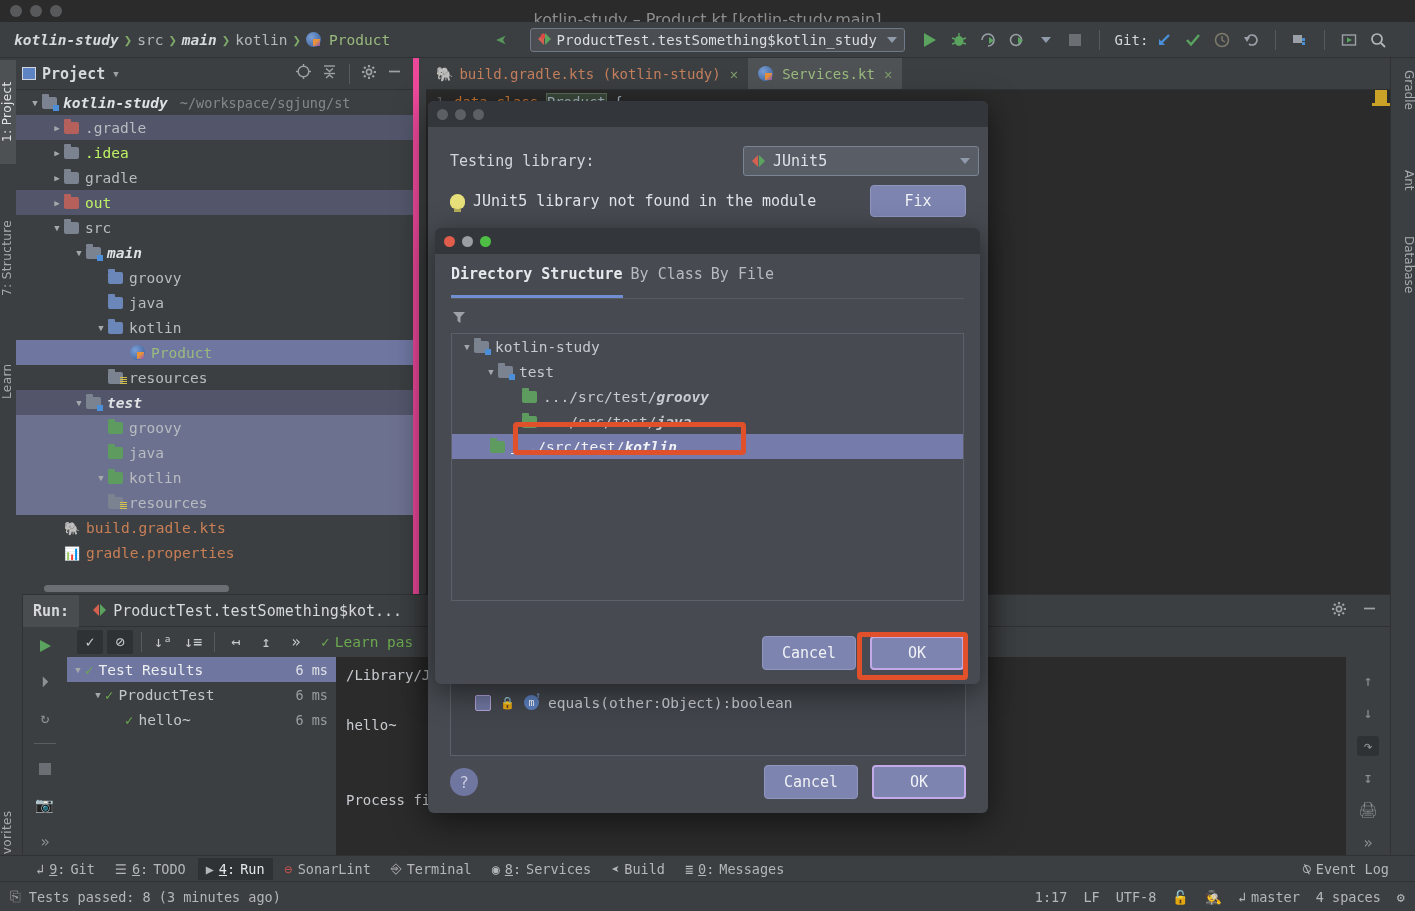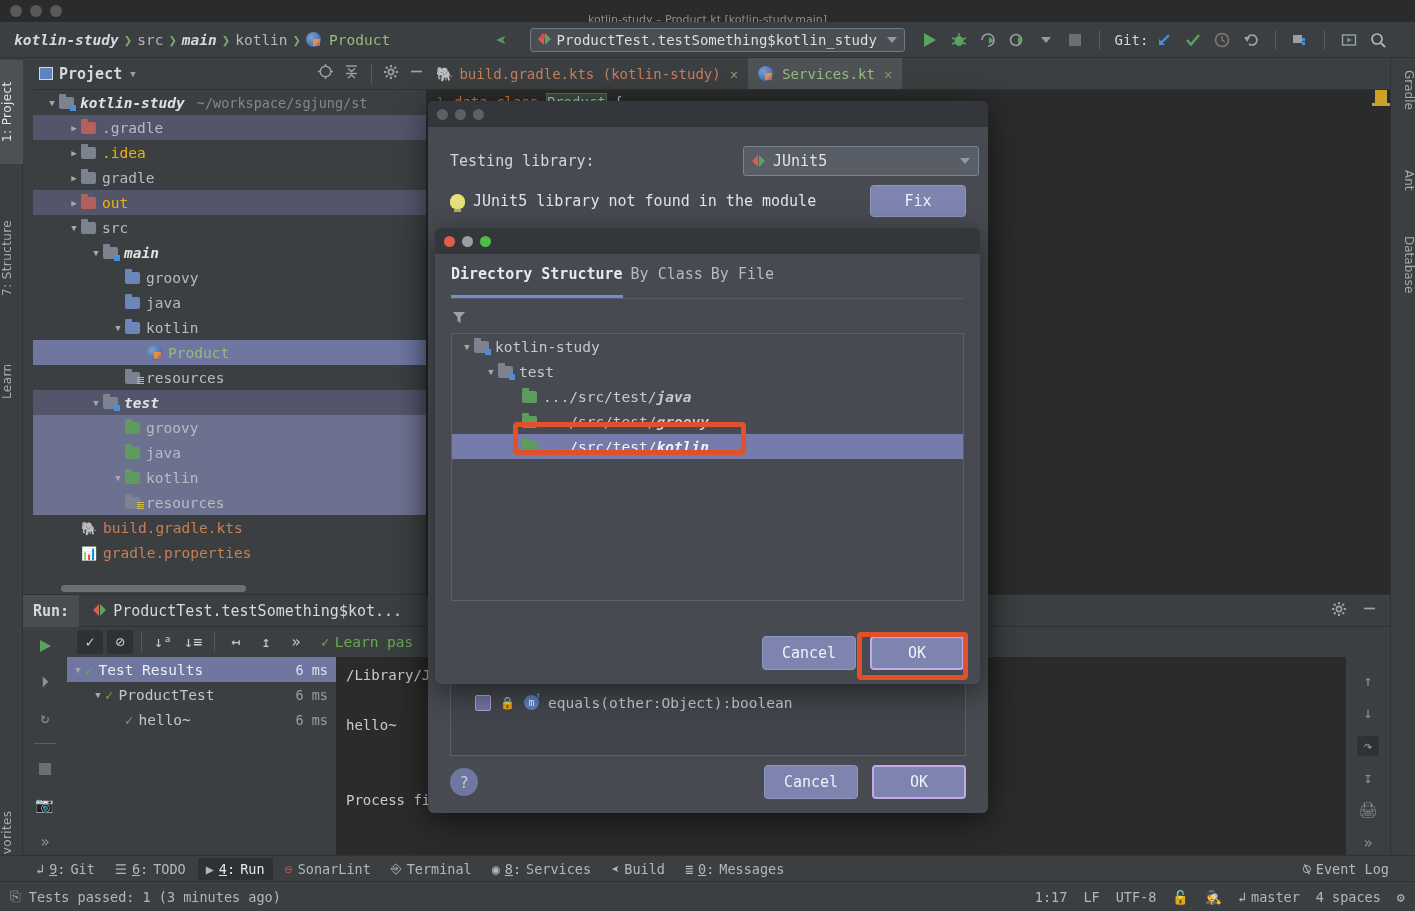--- a/index.html
+++ b/index.html
@@ -18,21 +18,21 @@
   
   .titlebar {
     position: absolute; top: 0; left: 0; width: 1415px; height: 22px;
     background: #2b2b2b;
     display: flex; align-items: center;
   }
   .traffic { display: flex; gap: 8px; padding-left: 10px; }
   .dot { width: 12px; height: 12px; border-radius: 50%; background: #58595b; }
   .win-title {
     position: absolute; left: 0; width: 100%; text-align: center;
-    font-size: 11px; color: #8b8d8f;
+    font-size: 16px; color: #8b8d8f;
     font-family: "DejaVu Sans", "Liberation Sans", sans-serif;
     margin-top: 16px;
   }
 
   
   .navbar {
     position: absolute; top: 22px; left: 0; width: 1415px; height: 36px;
     background: #3c3f41;
     display: flex; align-items: center;
     border-bottom: 1px solid #2f3133;
@@ -87,22 +87,22 @@
     position: absolute; left: 0; width: 23px;
     writing-mode: vertical-rl; transform: rotate(180deg);
     font-size: 12px; color: #a8abae; letter-spacing: 0.4px;
     text-align: center; padding: 6px 0; cursor: pointer;
     font-family: "DejaVu Sans", "Liberation Sans", sans-serif;
   }
   .vtab.active { background: #4e5154; color: #e0e3e6; }
 
   
   .projpanel {
-    position: absolute; top: 58px; left: 33px; width: 403px; height: 536px;
-    background: #3c3f41; border-right: 1px solid #ec4899;
+    position: absolute; top: 58px; left: 16px; width: 403px; height: 536px;
+    background: #3c3f41; border-right: 6px solid #ec4899;
   }
   .proj-header {
     height: 32px; display: flex; align-items: center; padding: 0 6px;
     border-bottom: 1px solid #2f3133;
   }
   .proj-title { font-size: 15px; font-weight: bold; color: #d6d9dc; margin-left: 6px; }
   .blue-sq { width: 14px; height: 13px; background: #5d83c3; border: 1px solid #cfd6e2; }
   .hdr-icons { margin-left: auto; display: flex; align-items: center; gap: 9px; padding-right: 4px; color: #9ea1a4; }
 
   .tree { position: absolute; top: 32px; left: 0; right: 0; bottom: 0; overflow: hidden; }
@@ -119,21 +119,21 @@
     background: #7b8290; border-radius: 1px 2px 2px 2px; position: relative;
   }
   .folder::before { content:""; position:absolute; top:-3px; left:0; width:7px; height:3px; background:#7b8290; border-radius:1px 1px 0 0; }
   .folder.red { background: #b5605a; } .folder.red::before { background: #b5605a; }
   .folder.blue { background: #6b86b8; } .folder.blue::before { background: #6b86b8; }
   .folder.green { background: #5d9b5f; } .folder.green::before { background: #5d9b5f; }
   .folder.mod::after { content:""; position:absolute; right:-2px; bottom:-2px; width:6px; height:6px; background:#4c8fd8; }
   .folder.res::after { content:""; position:absolute; right:-4px; bottom:-1px; width:7px; height:8px;
     background: repeating-linear-gradient(to bottom, #d3c04a 0 1px, transparent 1px 2px); }
   .tlabel.bi { font-weight: bold; font-style: italic; color: #dfe2e5; }
-  .tlabel.yellow { color: #eab308; }
+  .tlabel.yellow { color: #bef264; }
   .tlabel.green { color: #9aba7e; }
   .tlabel.orange { color: #c97f56; }
   .tpath { color: #84888c; margin-left: 12px; font-size: 13.5px; }
   .gradle-ico { width:17px; height:14px; flex:0 0 17px; margin-right:5px; color:#9aa0a8; font-size:13px; }
 
   .hscroll { position:absolute; left:28px; bottom:2px; width:185px; height:7px; background:#6b6f74; border-radius:4px; }
 
   
   .edtabs {
     position: absolute; top: 58px; left: 426px; width: 964px; height: 32px;
@@ -751,21 +751,21 @@
       <span>Messages</span>
     </div>
     <div class="tw" style="margin-left:auto;margin-right:18px">
       <span>⍉</span>
       <span>Event Log</span>
     </div>
   </div>
 
   <div class="statusbar">
     <span style="color:#9ea1a4;margin-right:8px">⎘</span>
-    <span>Tests passed: 1 (3 minutes ago)</span>
+    <span>Tests passed: 8 (3 minutes ago)</span>
     <div class="sb-right">
       <span>1:17</span>
       <span>LF</span>
       <span>UTF-8</span>
       <span>🔓</span>
       <span>🕵</span>
       <span style="display:flex;align-items:center;gap:5px">
         <span>↲</span>
         <span>master</span>
       </span>
@@ -852,28 +852,28 @@
           <span class="chlabel">kotlin-study</span>
         </div>
         <div class="chrow" style="padding-left: 32px;">
           <span class="arrow">▼</span>
           <span class="folder mod"></span>
           <span class="chlabel">test</span>
         </div>
         <div class="chrow" style="padding-left: 56px;">
           <span class="arrow"></span>
           <span class="folder green"></span>
+          <span class="chlabel">.../src/test/<i>groovy</i></span>
+        </div>
+        <div class="chrow" style="padding-left: 56px;">
+          <span class="arrow"></span>
+          <span class="folder green"></span>
           <span class="chlabel">.../src/test/<i>java</i></span>
         </div>
-        <div class="chrow" style="padding-left: 56px;">
-          <span class="arrow"></span>
-          <span class="folder green"></span>
-          <span class="chlabel">.../src/test/<i>groovy</i></span>
-        </div>
-        <div class="chrow sel" style="padding-left: 56px; text-decoration: underline;">
+        <div class="chrow sel" style="padding-left: 24px; text-decoration: underline;">
           <span class="arrow"></span>
           <span class="folder green"></span>
           <span class="chlabel">.../src/test/<i>kotlin</i></span>
         </div>
       </div>
 
     <div class="ch-footer">
       <div class="btn">Cancel</div>
       <div class="btn default">OK</div>
     </div>

